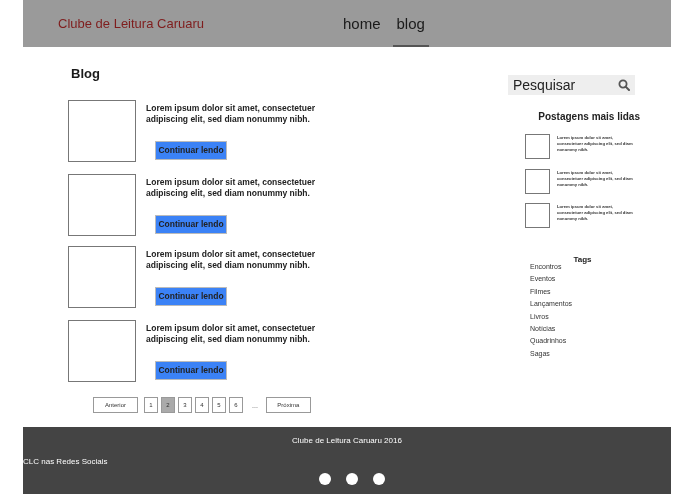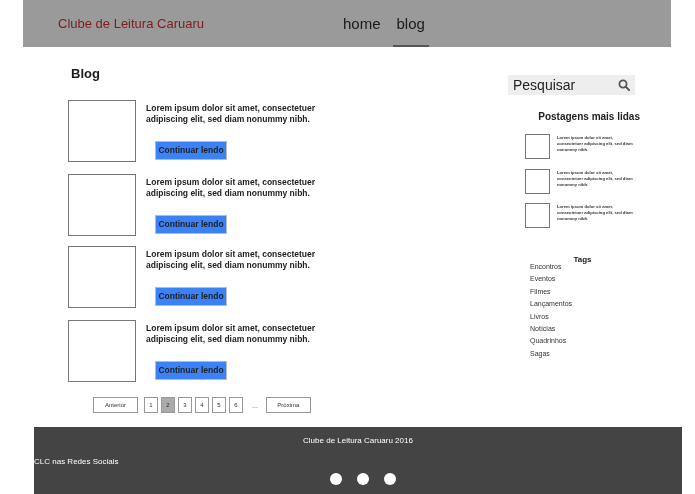--- a/index.html
+++ b/index.html
@@ -34,21 +34,21 @@
 
   .popular-title { position: absolute; left: 525px; top: 111px; width: 115px; text-align: right; font-size: 10px; font-weight: bold; color: #222; }
   .pop-item { position: absolute; left: 525px; width: 110px; height: 26px; }
   .pop-thumb { position: absolute; left: 0; top: 0; width: 25px; height: 25px; border: 1px solid #777; background: #fff; }
   .pop-text { position: absolute; left: 32px; top: 1px; width: 80px; font-size: 4.2px; line-height: 6px; font-weight: bold; color: #333; }
 
   .tags-title { position: absolute; left: 525px; top: 247px; width: 115px; text-align: center; font-size: 8px; font-weight: bold; color: #222; margin-top: 8px; }
   .tags-list { position: absolute; left: 530px; top: 261px; list-style: none; }
   .tag-item { font-size: 7px; line-height: 12.4px; color: #333; cursor: pointer; }
 
-  .footer { position: absolute; left: 23px; top: 427px; width: 648px; height: 67px; background: #444444; margin-left: 11px; }
+  .footer { position: absolute; left: 23px; top: 427px; width: 648px; height: 67px; background: #444444; }
   .footer-copy { position: absolute; left: 0; top: 9px; width: 100%; text-align: center; font-size: 8px; color: #ffffff; }
   .footer-social-title { position: absolute; left: 0; top: 30px; width: 100%; font-size: 8px; color: #ffffff; }
   .social { position: absolute; left: 296px; top: 46px; display: flex; }
   .social-dot { width: 12px; height: 12px; border-radius: 50%; background: #fff; margin-right: 15px; cursor: pointer; }
 </style>
 </head>
 <body>
 
 <div class="header">
   <div class="brand">Clube de Leitura Caruaru</div>

